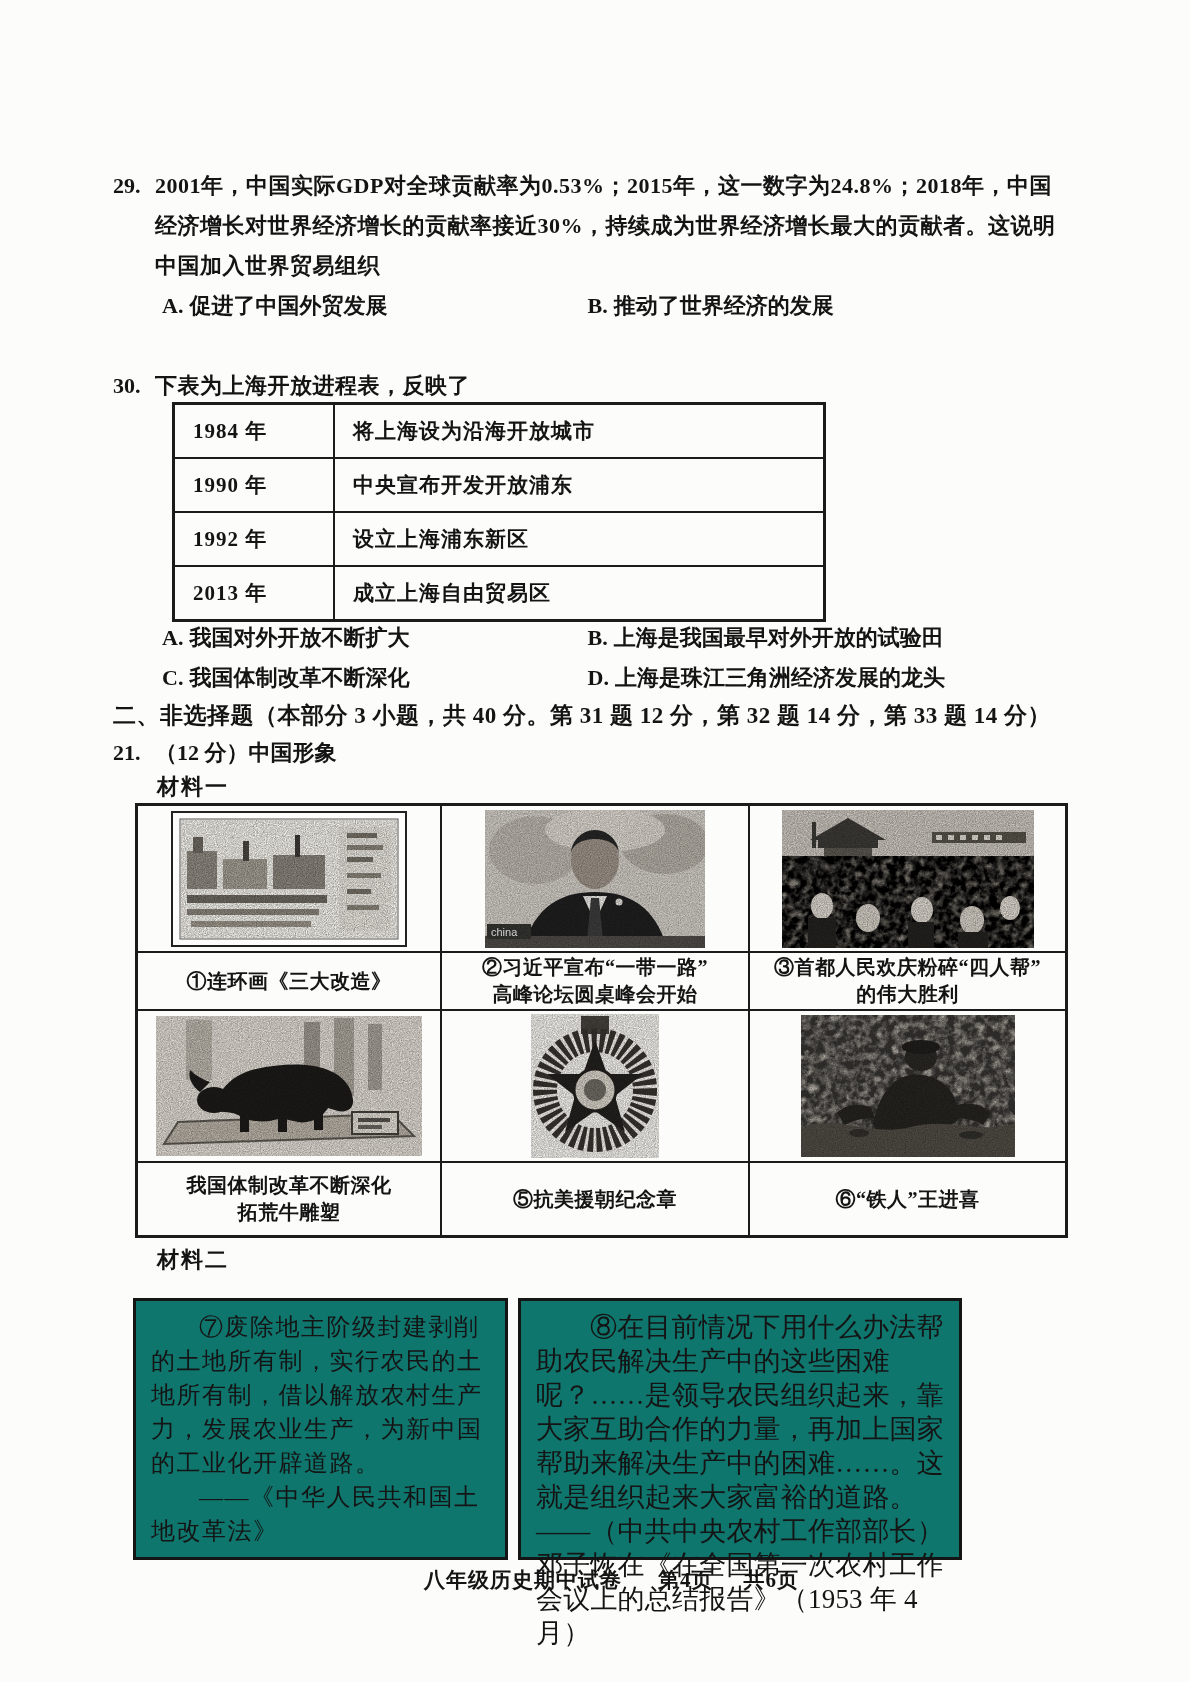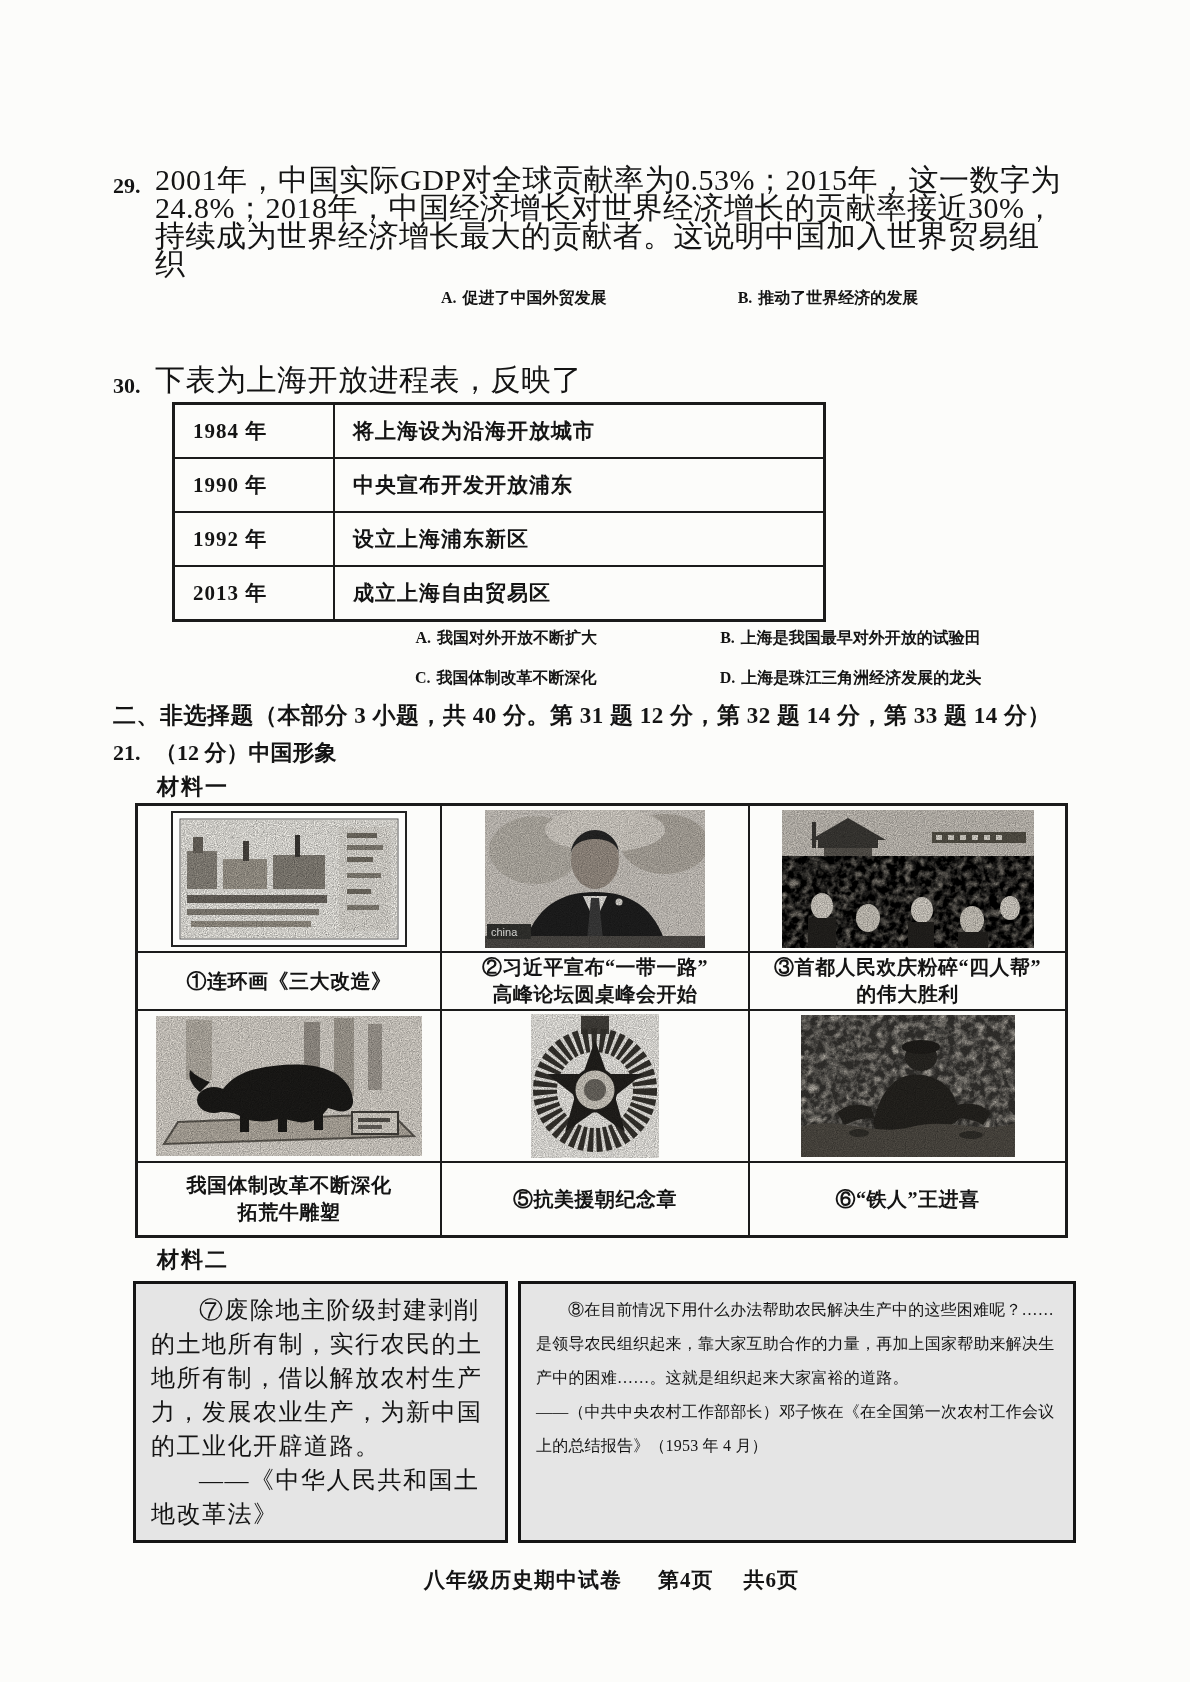--- a/index.html
+++ b/index.html
@@ -9,22 +9,22 @@
     margin:0 auto;
     background:#fcfcfa;
     font-family:"Liberation Serif","DejaVu Serif",serif;
     color:#141414;
     overflow:hidden;
   }
   .abs{position:absolute;}
   
   .qrow{display:flex;align-items:flex-start;}
   .qnum{width:42px;flex:0 0 42px;font-size:22px;font-weight:600;line-height:40px;}
-  .qtext{width:912px;font-size:30px;font-weight:400;line-height:28px;letter-spacing:0.5px;}
-  .optrow{padding-left:7px;line-height:40px;font-size:16px;font-weight:600;text-align:center;}
+  .qtext{width:912px;font-size:22px;font-weight:700;line-height:40px;letter-spacing:0.5px;}
+  .optrow{padding-left:7px;line-height:40px;font-size:22px;font-weight:600;}
   .optrow .opt-left{display:inline-block;width:420px;}
   .optlabel{margin-right:6px;}
   
   table.q30{border-collapse:collapse;table-layout:fixed;}
   table.q30 td{
     border:2px solid #1b1b1b;height:52px;
     font-size:21px;font-weight:600;letter-spacing:1px;
     padding:0 0 0 18px;vertical-align:middle;
   }
   table.q30{border:3px solid #1b1b1b;}
@@ -40,27 +40,27 @@
   table.m1 td{border:2px solid #1b1b1b;text-align:center;vertical-align:middle;padding:0;}
   td.c1{width:302px;} td.c2{width:306px;} td.c3{width:315px;margin-top:8px;}
   tr.imgrow1 td{height:145px;}
   tr.caprow1 td{height:56px;}
   tr.imgrow2 td{height:150px;}
   tr.caprow2 td{height:72px;}
   .cap{font-size:20px;font-weight:600;line-height:27px;letter-spacing:0.5px;}
   .photo{display:inline-block;vertical-align:middle;}
   
   .mbox{
-    border:3px solid #151515;background:#e5e5e5;
-    box-sizing:border-box;position:absolute;top:0;height:262px;
+    border:3px solid #151515;background:#0f766e;
+    box-sizing:border-box;position:absolute;top:17px;height:262px;
     padding:9px 15px;
   }
   .mbox p{margin:0;}
   .box7{left:0;width:375px;font-size:24px;line-height:34px;letter-spacing:1.5px;}
-  .box8{left:385px;width:558px;font-size:16px;line-height:34px;letter-spacing:0.2px;}
+  .box8{left:385px;width:444px;font-size:27px;line-height:34px;letter-spacing:0.2px;}
   .ind2{text-indent:2em;}
   .ind0{text-indent:0;}
   
   .footer{font-size:21px;font-weight:600;letter-spacing:1px;white-space:nowrap;}
   .footer .f-title{margin-right:36px;}
   .footer .f-page{margin-right:30px;}
 </style>
 </head>
 <body>
 

